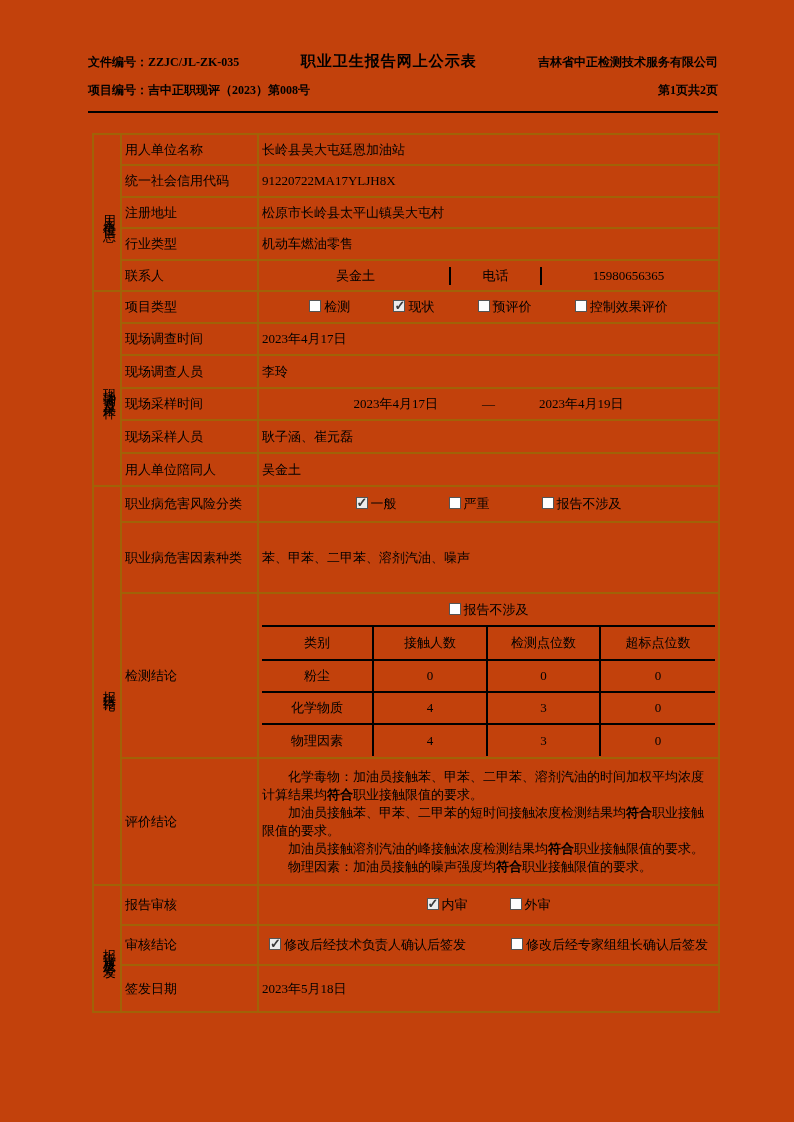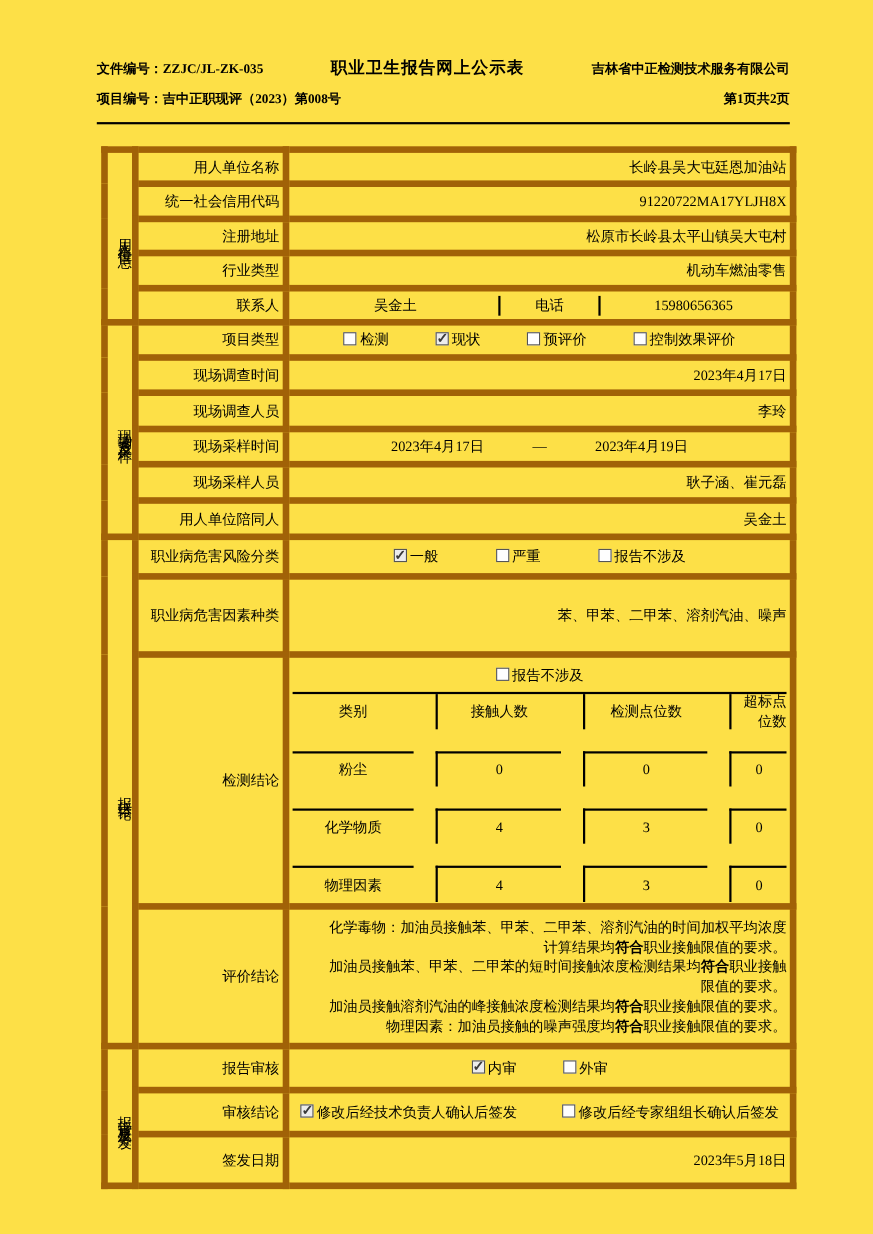--- a/index.html
+++ b/index.html
@@ -3,21 +3,21 @@
 <meta charset="utf-8">
 <style>
   * { margin:0; padding:0; box-sizing:border-box; }
   html,body { background:#ffffff; }
   body {
     width:794px; height:1122px;
     font-family:"Liberation Serif","DejaVu Serif",serif;
     color:#000;
     position:relative;
   }
-  .page { width:794px; height:1122px; background:#fde047; overflow:hidden; }
+  .page { width:794px; height:1122px; background:#c2410c; overflow:hidden; }
 
   
   .doc-header {
     margin:52px 76px 0 88px;
     width:630px;
     border-bottom:2px solid #000;
     padding-bottom:12px;
     font-weight:bold;
   }
   .hrow { display:flex; justify-content:space-between; align-items:baseline; }
@@ -26,22 +26,22 @@
   .h-title { font-size:15px; letter-spacing:1px; white-space:nowrap; }
 
   
   table.form {
     margin:20px 0 0 92px;
     width:626px;
     border-collapse:collapse;
     table-layout:fixed;
   }
   table.form td {
-    border:6px solid #a16207;
-    text-align:right;
+    border:2px solid #a16207;
+    text-align:left;
     vertical-align:middle;
     font-size:13px;
     padding:1px 3px;
     overflow:hidden;
   }
   col.c-sec { width:28px; }
   col.c-lbl { width:137px; }
   col.c-val { width:461px; }
 
   .vcell { padding:0; }
@@ -84,21 +84,21 @@
 
   
   .timespan { display:flex; justify-content:center; align-items:center; gap:44px; }
 
   
   .det-wrap { height:100%; display:flex; flex-direction:column; }
   .det-na {
     height:32px; border-bottom:2px solid #000;
     display:flex; align-items:center; justify-content:center;
   }
-  .det-grid { display:grid; grid-template-columns:110px 114px 113px auto; flex:1;gap:20px; }
+  .det-grid { display:grid; grid-template-columns:110px 114px 113px auto; flex:1; }
   .det-grid > div {
     display:flex; align-items:center; justify-content:center;
     border-left:2px solid #000; border-top:2px solid #000;
   }
   .det-grid > div.fc { border-left:none; }
   .det-grid > div.fr { border-top:none; }
   .det-grid > div { height:32px; }
   .det-grid > div.last-r { height:33px; }
 
   

